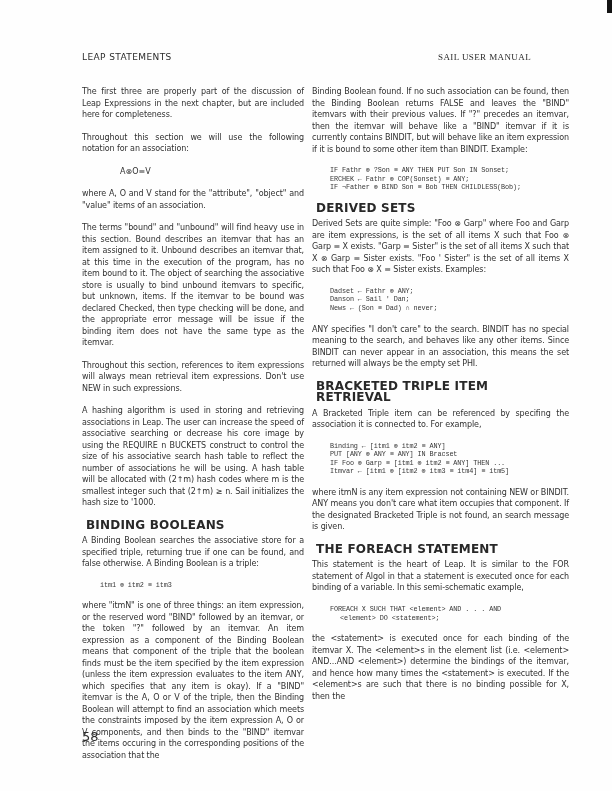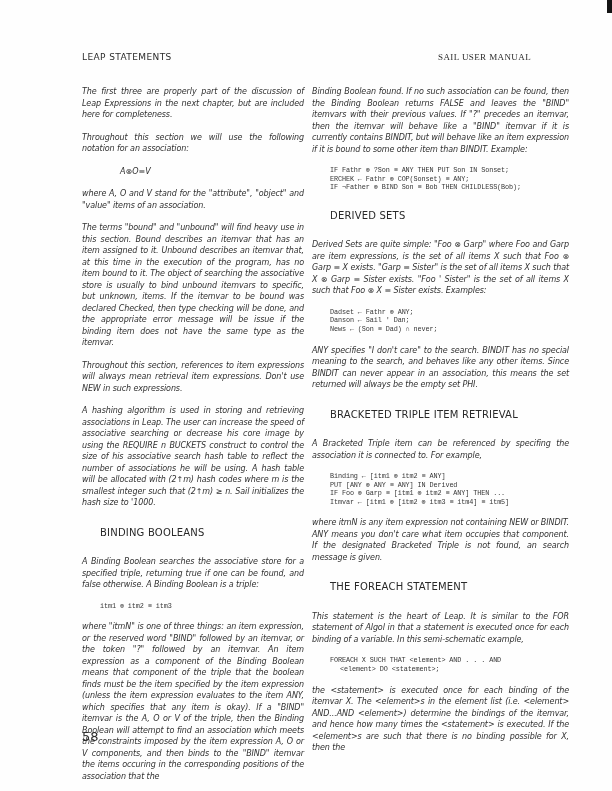--- a/index.html
+++ b/index.html
@@ -23,30 +23,29 @@
 
   .col { position:absolute; top:86px; }
   .col-left  { left:82px;  width:222px; }
   .col-right { left:312px; width:257px; }
 
   .col p {
     margin:0 0 11px 0;
     font-size:8px; line-height:11.5px;
     text-align:justify;
     letter-spacing:-0.1px;
-    font-style:italic;
   }
   .col .heading {
-    margin:18px; font-size:10px; font-weight:normal;
+    margin:4px; font-size:12px; font-weight:bold;
     line-height:11.5px; letter-spacing:0.2px;
     color:#282828;
   }
   .formula {
     margin:0 0 11px 38px;
-    font-size:8px; line-height:11.5px;font-style:italic;
+    font-size:8px; line-height:11.5px;
   }
   .codeblock { margin:1px 0 11px 18px;font-family:Liberation Mono, monospace; }
   .codeblock .cl {
     font-size:6.8px; line-height:8.6px;
     letter-spacing:-0.1px; white-space:nowrap;
     color:#363636;
   }
   .codeblock .cl.indent1 { padding-left:10px; }
 
   .page-number {
@@ -97,21 +96,21 @@
     <div class="codeblock">
       <div class="cl">Dadset ← Fathr ⊗ ANY;</div>
       <div class="cl">Danson ← Sail ' Dan;</div>
       <div class="cl">News ← (Son ≡ Dad) ∩ never;</div>
     </div>
     <p>ANY specifies "I don't care" to the search. BINDIT has no special meaning to the search, and behaves like any other items.  Since  BINDIT can never appear in an association, this means the set returned will always be the empty set PHI.</p>
     <div class="heading">BRACKETED TRIPLE ITEM RETRIEVAL</div>
     <p>A Bracketed Triple item can be referenced by specifing the association it is connected to.  For example,</p>
     <div class="codeblock">
       <div class="cl">Binding ← [itm1 ⊗ itm2 ≡ ANY]</div>
-      <div class="cl">PUT [ANY ⊗ ANY ≡ ANY] IN Derived</div>
+      <div class="cl">PUT [ANY ⊗ ANY ≡ ANY] IN Bracset</div>
       <div class="cl">IF Foo ⊗ Garp ≡ [itm1 ⊗ itm2 ≡ ANY] THEN ...</div>
       <div class="cl">Itmvar ← [itm1 ⊗ [itm2 ⊗ itm3 ≡ itm4] ≡ itm5]</div>
     </div>
     <p>where itmN is any item expression not containing NEW or BINDIT.  ANY means you don't care what item occupies that component. If the designated Bracketed Triple is not found, an search message is given.</p>
     <div class="heading">THE FOREACH STATEMENT</div>
     <p>This statement is the heart of Leap.  It is similar to the FOR statement of Algol in that a statement is executed once for each binding of a variable. In  this semi-schematic example,</p>
     <div class="codeblock">
       <div class="cl">FOREACH X SUCH THAT &lt;element&gt; AND . . . AND</div>
       <div class="cl indent1">&lt;element&gt; DO &lt;statement&gt;;</div>
     </div>

